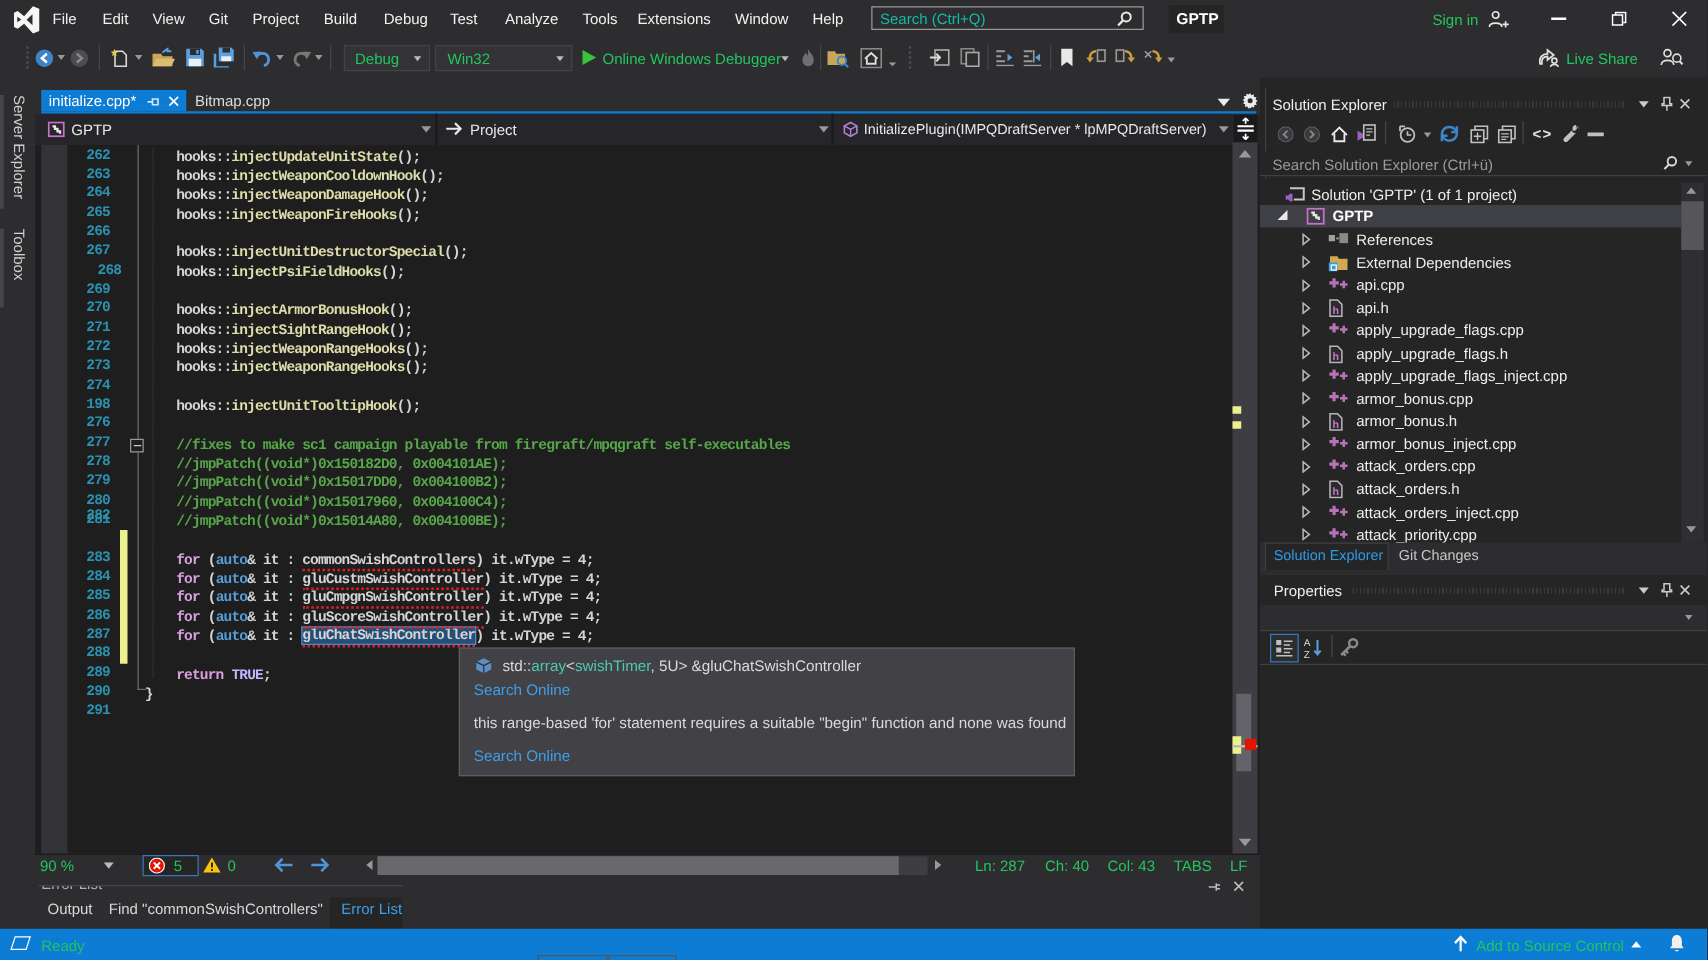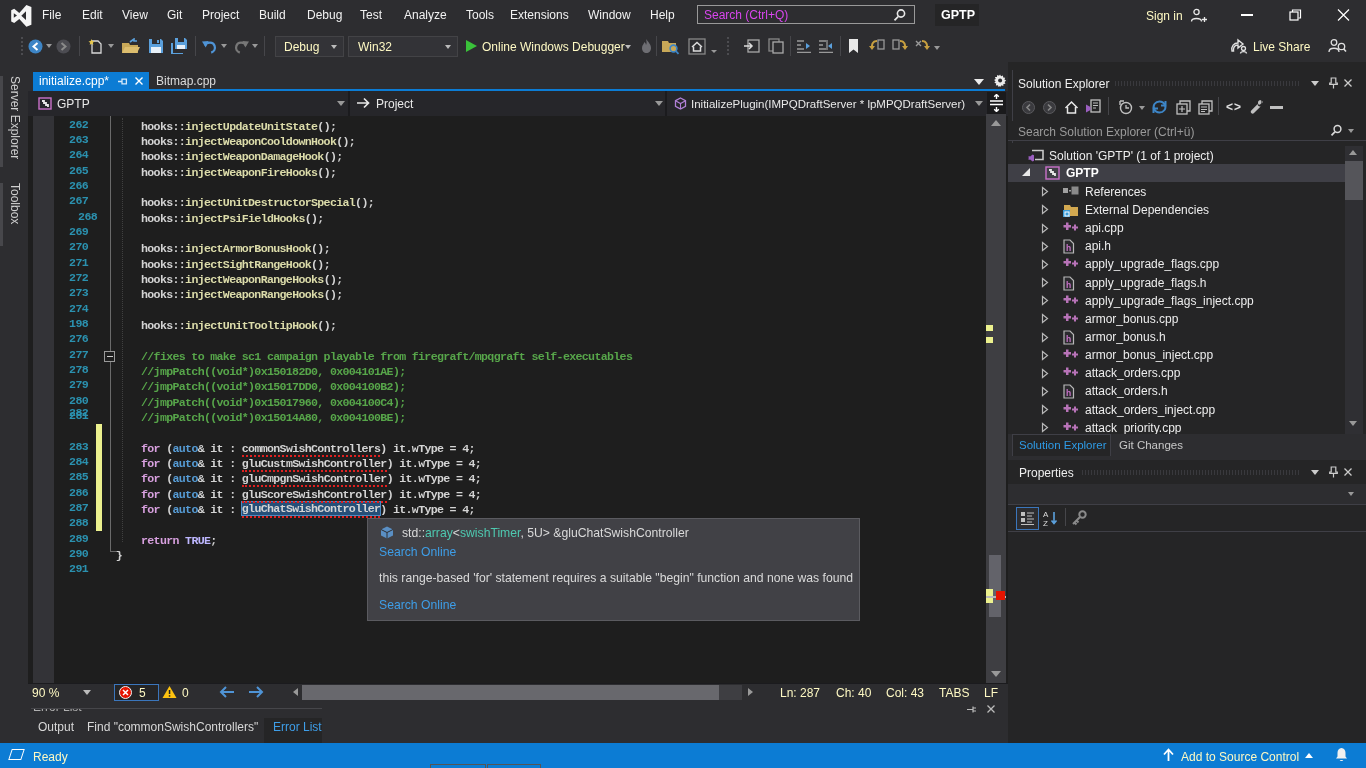--- a/index.html
+++ b/index.html
@@ -1,16 +1,16 @@
 <!DOCTYPE html>
 <html><head><meta charset="utf-8"><style>
 html,body{margin:0;padding:0;background:#2d2d30;}
 #root{position:relative;width:1366px;height:768px;overflow:hidden;background:#2d2d30;font-family:"Liberation Sans",sans-serif;color:#f1f1f1;}
 .abs{position:absolute;}
-.ui{font-size:12px;color:#fef9c3;white-space:nowrap;}
+.ui{font-size:12px;color:#22c55e;white-space:nowrap;}
 .mono{font-family:"Liberation Mono",monospace;font-size:11.6px;font-weight:bold;letter-spacing:-0.66px;white-space:pre;}
 .ln{font-family:"Liberation Mono",monospace;font-size:11.6px;font-weight:bold;letter-spacing:-0.66px;color:#2b91af;text-align:right;}
 .pl{color:#d4d4d4}.fn{color:#dcdcaa}.kw{color:#569cd6}.kw2{color:#d8a0df}.cm{color:#57a64a}.mac{color:#beb7ff}
 .sq{position:absolute;height:2px;border-bottom:2px dotted #e02020;z-index:5;}
 .menu{position:absolute;top:0;height:30px;line-height:30px;font-size:12px;color:#f2f2f2;}
 svg{display:block}
 </style></head>
 <body>
 <div id="root">
 
@@ -26,21 +26,21 @@
 <div class="menu" style="left:259px">Build</div>
 <div class="menu" style="left:307px">Debug</div>
 <div class="menu" style="left:360px">Test</div>
 <div class="menu" style="left:404px">Analyze</div>
 <div class="menu" style="left:466px">Tools</div>
 <div class="menu" style="left:510px">Extensions</div>
 <div class="menu" style="left:588px">Window</div>
 <div class="menu" style="left:650px">Help</div>
 
 <div class="abs" style="left:697px;top:5px;width:218px;height:19px;background:#2d2d30;border:1px solid #999;box-sizing:border-box;"></div>
-<div class="abs ui" style="left:704px;top:8px;color:#d946ef;">Search (Ctrl+Q)</div>
+<div class="abs ui" style="left:704px;top:8px;color:#14b8a6;">Search (Ctrl+Q)</div>
 <svg class="abs" style="left:893px;top:8px" width="14" height="14" viewBox="0 0 14 14">
       <circle cx="8" cy="5.5" r="3.6" fill="none" stroke="#e8e8e8" stroke-width="1.6"></circle>
       <path d="M5.2 8.5 L1.5 12.4" stroke="#e8e8e8" stroke-width="1.8"></path>
     </svg>
 
 <div class="abs" style="left:935px;top:4px;width:44px;height:22px;background:#252526;"></div>
 <div class="abs" style="left:941px;top:8px;font-size:12.5px;font-weight:bold;color:#fff;">GPTP</div>
 
 <div class="abs ui" style="left:1146px;top:9px;">Sign in</div>
 <svg class="abs" style="left:1190px;top:8px" width="18" height="15" viewBox="0 0 18 15">

